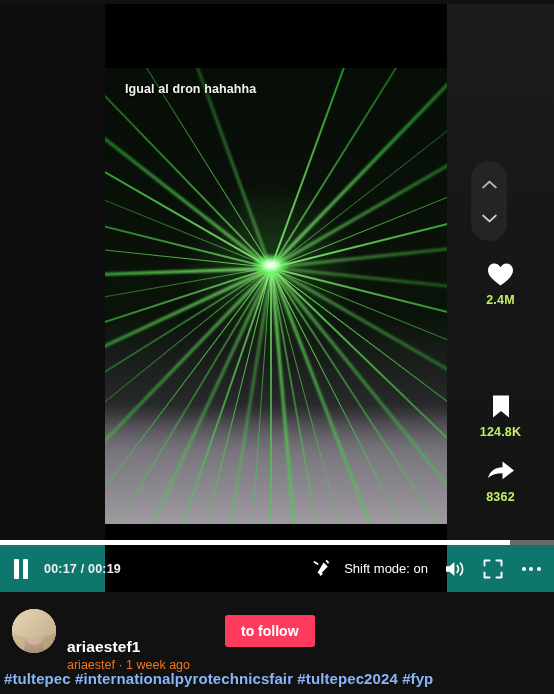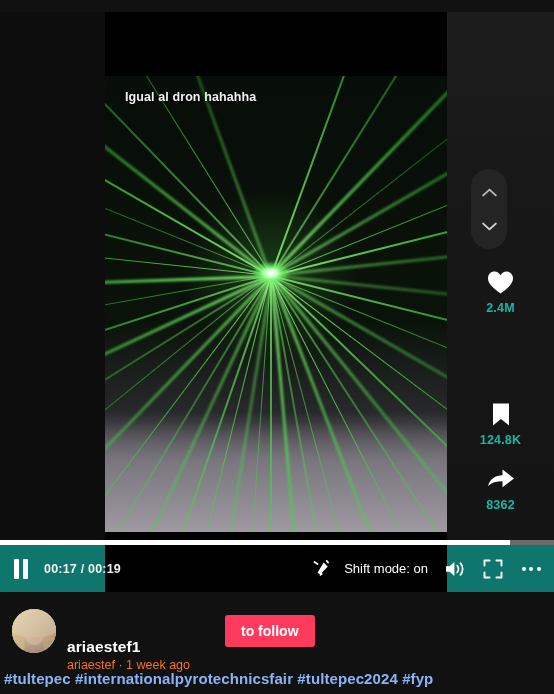--- a/index.html
+++ b/index.html
@@ -6,21 +6,21 @@
   html, body {
     width:554px; height:694px;
     background:#0f0f0f;
     font-family:"Liberation Sans", sans-serif;
     overflow:hidden;
   }
   #app { position:relative; width:554px; height:694px; background:#111111; }
 
   
   .stage {
-    position:absolute; left:0; top:12px; width:554px; height:540px;
+    position:absolute; left:0; top:4px; width:554px; height:540px;
     background:#141414; overflow:hidden;
   }
   .stage-sidepanel-left {
     position:absolute; left:0; top:0; width:105px; height:540px;
     background:#0d0d0d;
   }
   .stage-sidepanel-right {
     position:absolute; left:447px; top:0; width:107px; height:540px;
     background:#191919;
     background-image:linear-gradient(180deg,#1c1c1c 0%, #171717 40%, #141414 100%);
@@ -88,21 +88,21 @@
     padding:6px 0;
   }
   .chev { width:15px; height:9px; }
   .chev svg { display:block; }
   .action {
     position:absolute; left:0; width:107px;
     display:flex; flex-direction:column; align-items:center; gap:4px;
   }
   .action .glyph { width:30px; height:30px; display:flex; align-items:center; justify-content:center; }
   .action .count {
-    color:#14b8a6; font-size:12.5px; font-weight:700; letter-spacing:.2px;
+    color:#bef264; font-size:12.5px; font-weight:700; letter-spacing:.2px;
   }
   .a-like { top:255px; }
   .a-comment { top:320px; }
   .a-save { top:387px; }
   .a-share { top:452px; }
 
   
   .progress-wrap {
     position:absolute; left:0; top:540px; width:554px; height:5px; background:#3b3b3b;
   }

